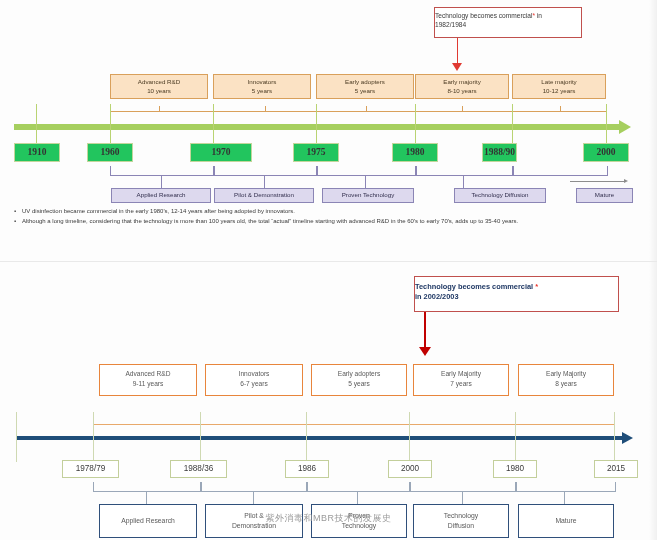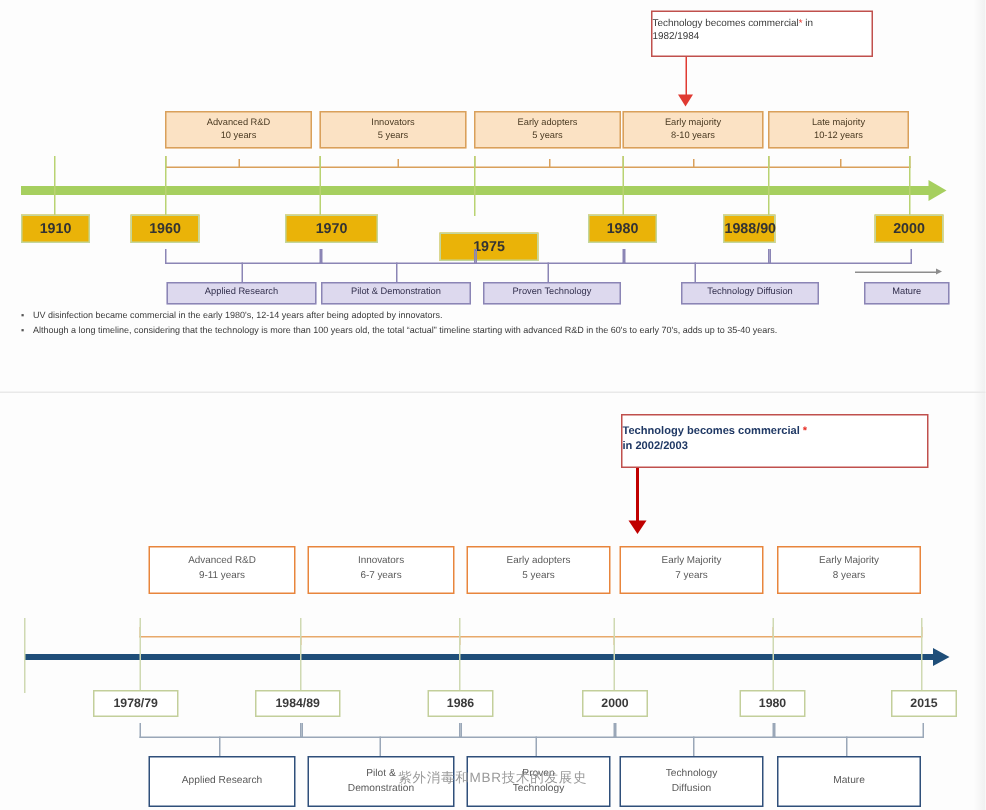--- a/index.html
+++ b/index.html
@@ -32,23 +32,23 @@
   .stem{position:absolute;background:#e03a32;}
   .arrowhead{position:absolute;width:0;height:0;}
 
   
   .t-phase{
     border:1px solid #d9a05b;background:#fbe2c4;
     font-size:6.2px;color:#4a3a22;text-align:center;
     line-height:1.45;padding-top:3px;
   }
   .t-year{
-    border:1px solid #c3d69b;background:#eab308;
+    border:1px solid #c3d69b;background:#22c55e;
     font-size:9.5px;color:#333;font-weight:bold;
-    text-align:center;line-height:17px;
+    text-align:center;line-height:17px;font-family:Liberation Serif, serif;
   }
   .t-stage{
     border:1px solid #8b85b5;background:#ddd9ee;
     font-size:6.2px;color:#322f4d;text-align:center;line-height:12px;
   }
   .t-axis{position:absolute;height:6px;background:#a6cf5f;}
   .t-axis-head{position:absolute;width:0;height:0;
     border-top:7px solid transparent;border-bottom:7px solid transparent;
     border-left:12px solid #a6cf5f;}
   .t-tick{position:absolute;width:1px;background:#b9d372;}
@@ -68,21 +68,21 @@
   .bullet-txt{flex:1;}
 
   
   .b-phase{
     border:1.2px solid #e8853c;background:#ffffff;
     font-size:6.6px;color:#5a5a5a;text-align:center;
     line-height:1.5;padding-top:4px;
   }
   .b-year{
     border:1px solid #c3cf9b;background:#ffffff;
-    font-size:8.2px;color:#3a3a3a;font-weight:bold;
+    font-size:8.2px;color:#3a3a3a;font-weight:normal;
     text-align:center;line-height:16px;
   }
   .b-stage{
     border:1.3px solid #2f4f7a;background:#ffffff;
     font-size:6.8px;color:#5a5a5a;text-align:center;
     line-height:1.45;display:flex;align-items:center;justify-content:center;
   }
   .b-axis{position:absolute;height:4px;background:#1f4e79;}
   .b-axis-head{position:absolute;width:0;height:0;
     border-top:6px solid transparent;border-bottom:6px solid transparent;
@@ -151,21 +151,21 @@
   <div class="t-tick" style="left:110px;top:104px;height:40px;"></div>
   <div class="t-tick" style="left:213px;top:104px;height:40px;"></div>
   <div class="t-tick" style="left:316px;top:104px;height:40px;"></div>
   <div class="t-tick" style="left:415px;top:104px;height:40px;"></div>
   <div class="t-tick" style="left:512px;top:104px;height:40px;"></div>
   <div class="t-tick" style="left:606px;top:104px;height:40px;"></div>
 
   <div class="abs t-year" style="left:14px;top:143px;width:46px;height:19px;">1910</div>
   <div class="abs t-year" style="left:87px;top:143px;width:46px;height:19px;">1960</div>
   <div class="abs t-year" style="left:190px;top:143px;width:62px;height:19px;">1970</div>
-  <div class="abs t-year" style="left:293px;top:155px;width:66px;height:19px;">1975</div>
+  <div class="abs t-year" style="left:293px;top:143px;width:46px;height:19px;">1975</div>
   <div class="abs t-year" style="left:392px;top:143px;width:46px;height:19px;">1980</div>
   <div class="abs t-year" style="left:482px;top:143px;width:35px;height:19px;">1988/90</div>
   <div class="abs t-year" style="left:583px;top:143px;width:46px;height:19px;">2000</div>
 
   <div class="p-brace" style="left:110px;top:166px;width:103px;"></div>
   <div class="p-brace" style="left:213px;top:166px;width:103px;"></div>
   <div class="p-brace" style="left:316px;top:166px;width:99px;"></div>
   <div class="p-brace" style="left:415px;top:166px;width:97px;"></div>
   <div class="p-brace" style="left:512px;top:166px;width:94px;"></div>
   <div class="p-stem" style="left:161px;top:175px;height:13px;"></div>
@@ -241,21 +241,21 @@
 
   <div class="b-tick" style="left:93px;top:150px;height:50px;"></div>
   <div class="b-tick" style="left:200px;top:150px;height:50px;"></div>
   <div class="b-tick" style="left:306px;top:150px;height:50px;"></div>
   <div class="b-tick" style="left:409px;top:150px;height:50px;"></div>
   <div class="b-tick" style="left:515px;top:150px;height:50px;"></div>
   <div class="b-tick" style="left:614px;top:150px;height:50px;"></div>
   <div class="b-tick" style="left:16px;top:150px;height:50px;"></div>
 
   <div class="abs b-year" style="left:62px;top:198px;width:57px;height:18px;">1978/79</div>
-  <div class="abs b-year" style="left:170px;top:198px;width:57px;height:18px;">1984/89</div>
+  <div class="abs b-year" style="left:170px;top:198px;width:57px;height:18px;">1988/36</div>
   <div class="abs b-year" style="left:285px;top:198px;width:44px;height:18px;">1986</div>
   <div class="abs b-year" style="left:388px;top:198px;width:44px;height:18px;">2000</div>
   <div class="abs b-year" style="left:493px;top:198px;width:44px;height:18px;">1980</div>
   <div class="abs b-year" style="left:594px;top:198px;width:44px;height:18px;">2015</div>
 
   <div class="b-pbrace" style="left:93px;top:220px;width:107px;"></div>
   <div class="b-pbrace" style="left:200px;top:220px;width:106px;"></div>
   <div class="b-pbrace" style="left:306px;top:220px;width:103px;"></div>
   <div class="b-pbrace" style="left:409px;top:220px;width:106px;"></div>
   <div class="b-pbrace" style="left:515px;top:220px;width:99px;"></div>

